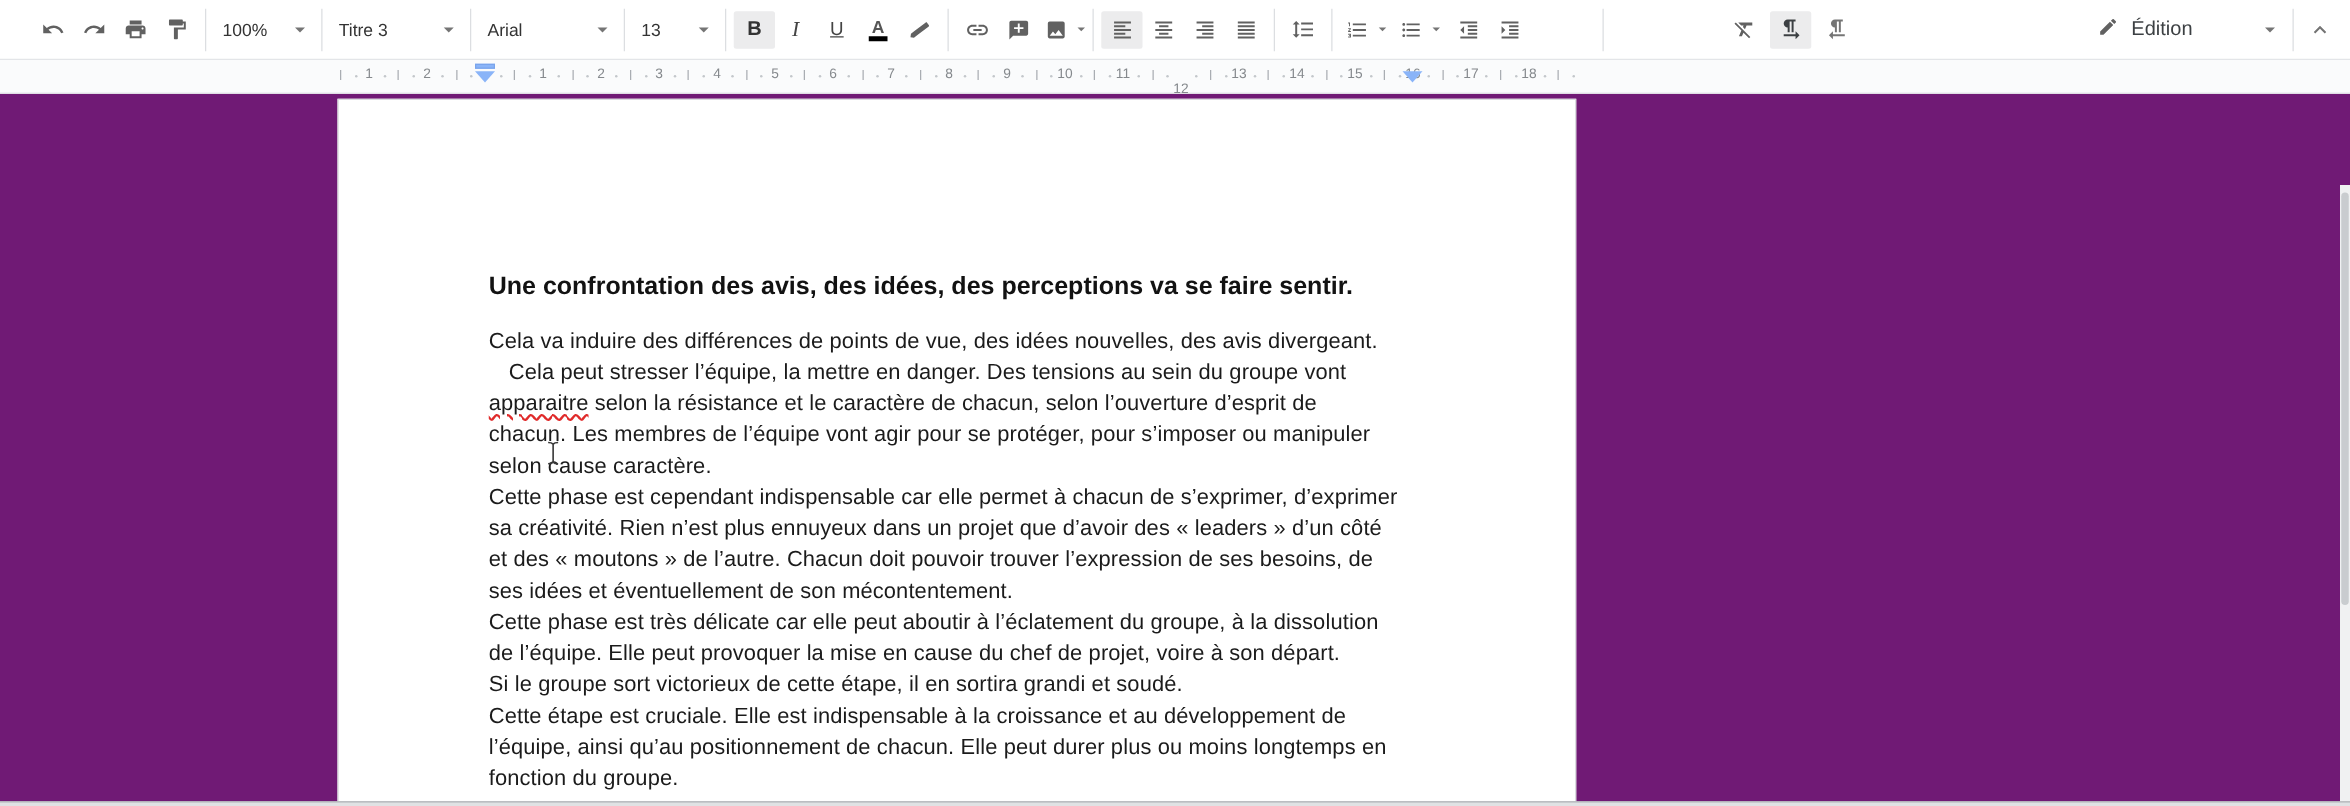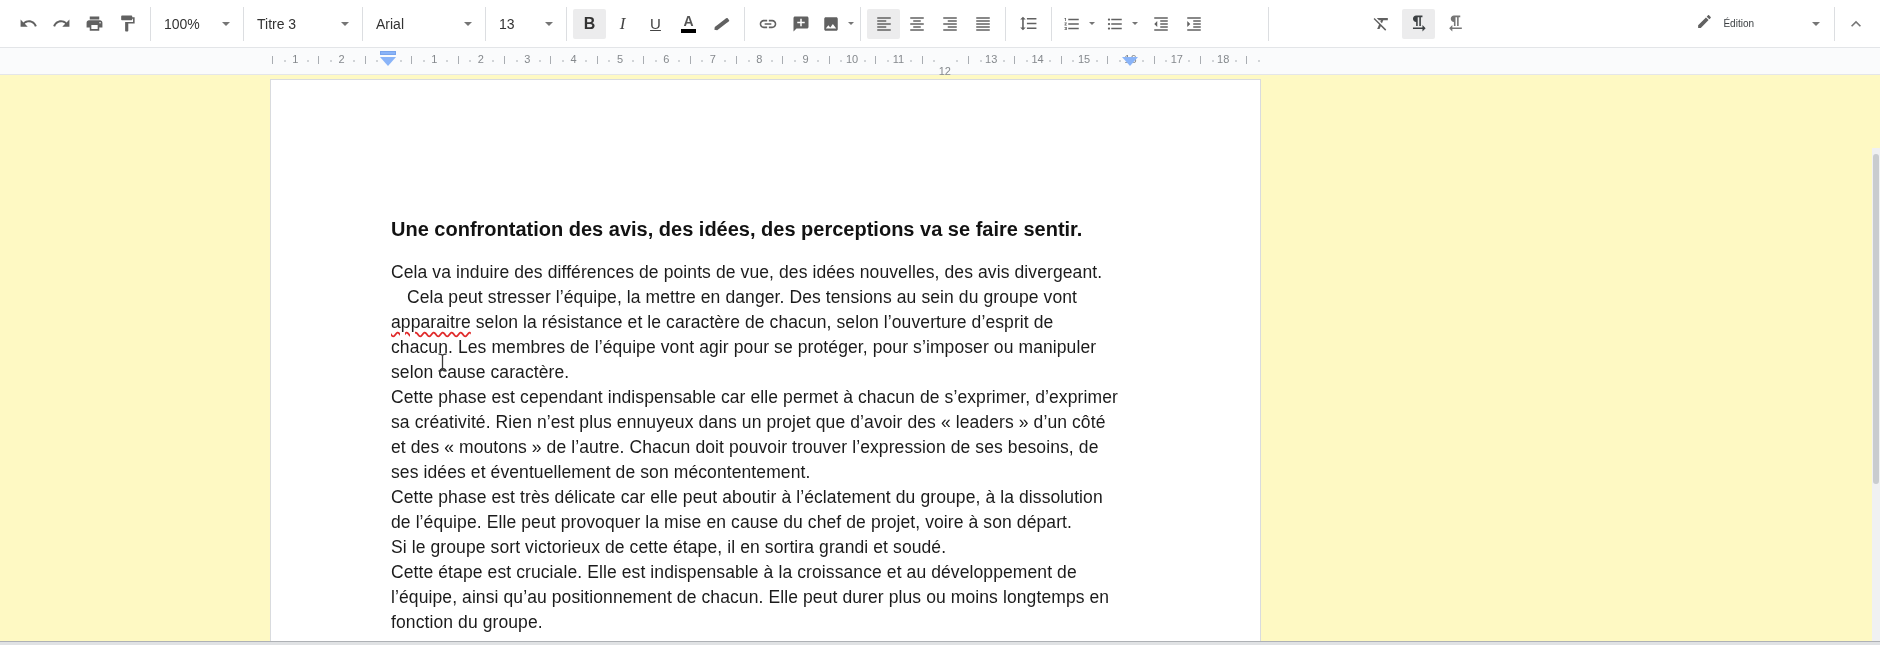--- a/index.html
+++ b/index.html
@@ -1,54 +1,54 @@
 <!DOCTYPE html>
 <html><head>
 <meta charset="utf-8">
 <style>
   html,body{margin:0;padding:0;}
   body{width:1880px;height:645px;overflow:hidden;background:#ebebeb;
        font-family:"Liberation Sans",sans-serif;-webkit-font-smoothing:antialiased;position:relative;}
   
   .toolbar{position:absolute;left:0;top:0;width:1880px;height:48px;background:#fff;
-           border-bottom:1px solid #e3e5e8;display:flex;align-items:center;padding-left:12px;box-sizing:border-box;z-index:5;}
+           border-bottom:1px solid #e3e5e8;display:flex;align-items:center;padding-left:26px;box-sizing:border-box;z-index:5;}
   .tbtn{height:30px;min-width:33px;display:flex;align-items:center;justify-content:center;
         border-radius:2px;cursor:pointer;flex:0 0 auto;}
   .tbtn svg{display:block;}
   .tbtn.active{background:#ececed;}
   .sep{width:1px;height:34px;background:#dcdee1;margin:0 6px;flex:0 0 auto;}
   .ddl{height:30px;display:flex;align-items:center;justify-content:space-between;
        padding:0 7px;border-radius:2px;cursor:pointer;flex:0 0 auto;}
   .ddl .val{font-size:14px;color:#333;white-space:nowrap;}
   .caret{width:0;height:0;border-left:4px solid transparent;border-right:4px solid transparent;
          border-top:4px solid #757575;margin-left:10px;flex:0 0 auto;}
   .caret.small{border-left-width:3.5px;border-right-width:3.5px;border-top-width:3.5px;margin-left:3px;}
   .glyph{font-size:15px;color:#444;}
   .glyph.b{font-weight:bold;font-size:16px;color:#333;}
   .glyph.i{font-style:italic;font-family:"Liberation Serif",serif;font-size:17px;}
   .glyph.u{text-decoration:underline;}
   .acolor{display:flex;flex-direction:column;align-items:center;line-height:1;}
   .acolor .a{font-size:14px;font-weight:bold;color:#555;}
   .acolor .bar{width:15px;height:4px;background:#000;margin-top:1px;}
   .right-cluster{margin-left:auto;display:flex;align-items:center;}
   .mode{display:flex;align-items:center;padding:0 10px;height:30px;border-radius:2px;cursor:pointer;}
-  .mode .label{font-size:10px;color:#3c4043;margin-left:10px;}
+  .mode .label{font-size:16px;color:#3c4043;margin-left:10px;}
   .spacer-wide{width:90px;flex:0 0 auto;}
   .spacer-med{width:52px;flex:0 0 auto;}
   
   .ruler{position:absolute;left:0;top:48px;width:1880px;height:26px;background:#fafbfc;
          border-bottom:1px solid #e4e6e9;z-index:4;}
   .ruler .num{position:absolute;top:5px;font-size:11px;color:#85898d;transform:translateX(-50%);}
   .ruler .pipe{position:absolute;top:8px;width:1px;height:8px;background:#a9adb2;}
   .ruler .dot{position:absolute;top:12px;width:2px;height:2px;background:#c3c7cb;border-radius:50%;}
   .marker-bar{position:absolute;top:3px;width:16px;height:4px;background:#8ab4f8;border:1px solid #79a4ec;box-sizing:border-box;}
   .marker-tri{position:absolute;top:9px;width:0;height:0;border-left:8px solid transparent;
               border-right:8px solid transparent;border-top:9px solid #8ab4f8;}
   
-  .docarea{position:absolute;left:0;top:74px;width:1880px;height:571px;background:#fef9c3;}
+  .docarea{position:absolute;left:0;top:74px;width:1880px;height:571px;background:#701a75;}
   .page{position:absolute;left:270px;top:5px;width:991px;height:563px;background:#fff;
         border:1px solid #d9dbde;box-sizing:border-box;}
   .heading{position:absolute;left:120px;top:138px;font-size:20px;font-weight:bold;color:#121212;white-space:nowrap;}
   .tline{position:absolute;left:120px;font-size:17.5px;color:#1b1b1b;white-space:nowrap;letter-spacing:0.1px;}
   .misspell{text-decoration:underline;text-decoration-style:wavy;text-decoration-color:#e02b2b;text-underline-offset:3px;}
   .ibeam{position:absolute;left:165px;top:272px;z-index:3;}
   .bottom-edge{position:absolute;left:0;bottom:0;width:1880px;height:3px;background:#e0e2e4;
                border-top:1px solid #aeb1b5;z-index:6;}
   .scrollbar{position:absolute;right:0;top:74px;width:8px;height:571px;background:#f0f1f2;z-index:6;}
   .scroll-thumb{position:absolute;left:1px;top:6px;width:6px;height:330px;background:#c9cccf;border-radius:3px;}

